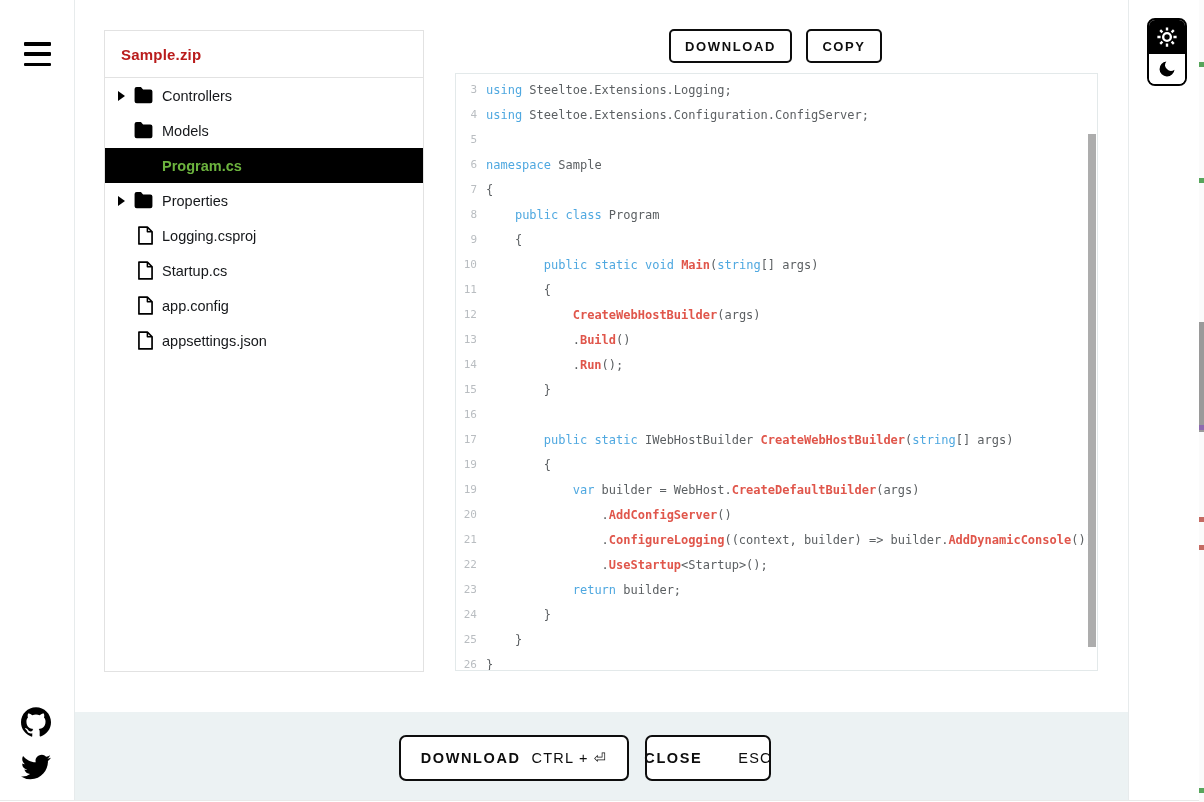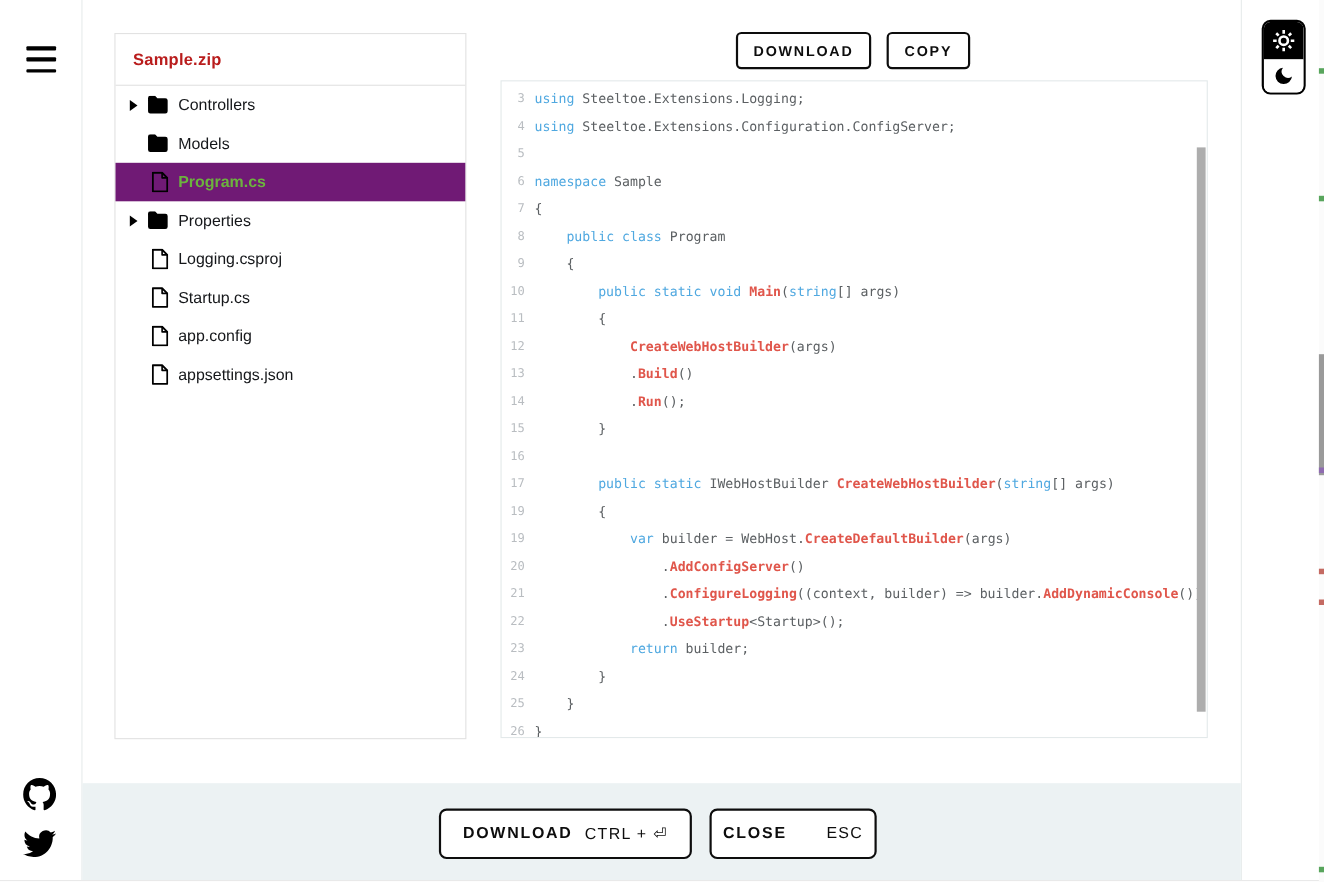--- a/index.html
+++ b/index.html
@@ -30,21 +30,21 @@
                 display:flex; align-items:center; justify-content:center; }
 
   
   #tree-panel { position:absolute; left:104px; top:30px; width:320px; height:642px;
                 background:#fff; border:1px solid #e2e2e2; }
   #tree-header { height:47px; border-bottom:1px solid #e2e2e2; display:flex;
                  align-items:center; padding-left:16px; font-size:15px; font-weight:bold;
                  color:#b91c1c; letter-spacing:.2px; }
   .tree-row { height:35px; display:flex; align-items:center; cursor:pointer;
               font-size:14.5px; color:#15171a; position:relative; }
-  .tree-row.selected { background:#701a75; }
+  .tree-row.selected { background:#000000; }
   .tree-row.selected .tree-label { color:var(--green); font-weight:bold; }
   .caret { position:absolute; left:13px; width:0; height:0;
            border-top:5px solid transparent; border-bottom:5px solid transparent;
            border-left:7px solid #000; }
   .tree-icon { position:absolute; left:29px; width:22px; height:20px;
                display:flex; align-items:center; justify-content:center; }
   .tree-row.is-folder .tree-icon { left:27px; }
   .tree-label { position:absolute; left:57px; white-space:nowrap; }
 
   
@@ -73,21 +73,21 @@
 
   
   #footer-band { position:absolute; left:75px; top:712px; width:1053px; height:88px;
                  background:#ecf2f3; }
   .footer-btn { position:absolute; background:#fff; border:2px solid #0d0d0d; border-radius:7px;
                 cursor:pointer; display:flex; align-items:center; justify-content:center;
                 gap:11px; font-size:14.5px; color:#0d0d0d; }
   .footer-btn .lbl { font-weight:bold; letter-spacing:1.6px; }
   .footer-btn .key { font-weight:normal; letter-spacing:1.2px; }
   #btn-download-bottom { left:399px; top:735px; width:230px; height:46px; }
-  #btn-close-bottom { left:645px; top:735px; width:152px; height:46px;gap:36px; }
+  #btn-close-bottom { left:645px; top:735px; width:126px; height:46px;gap:36px; }
 
   
   #page-scrollbar { position:absolute; right:0; top:0; width:5px; height:802px; background:#fbfbfb; }
   #page-scrollbar .mark { position:absolute; left:0; width:5px; height:5px; }
 </style>
 </head>
 <body>
 
 <div id="edge-left" class="edge-line"></div>
 <div id="edge-right" class="edge-line"></div>

